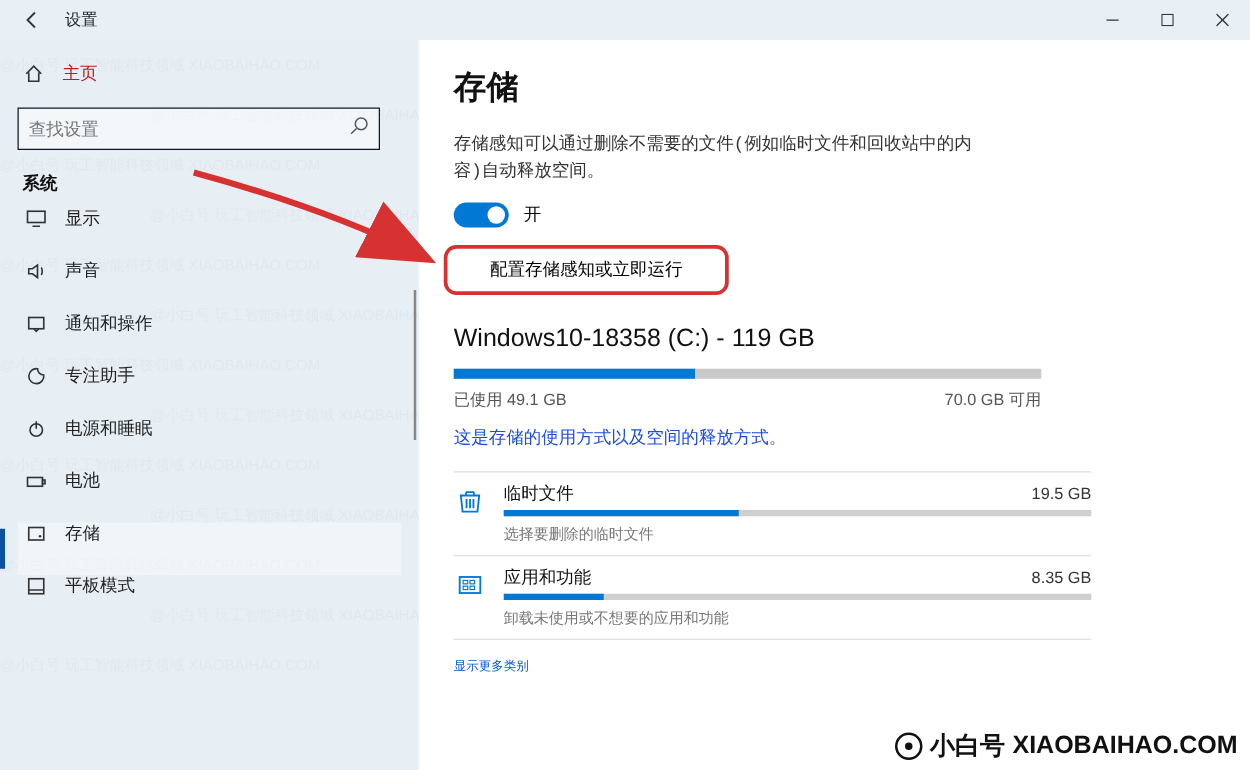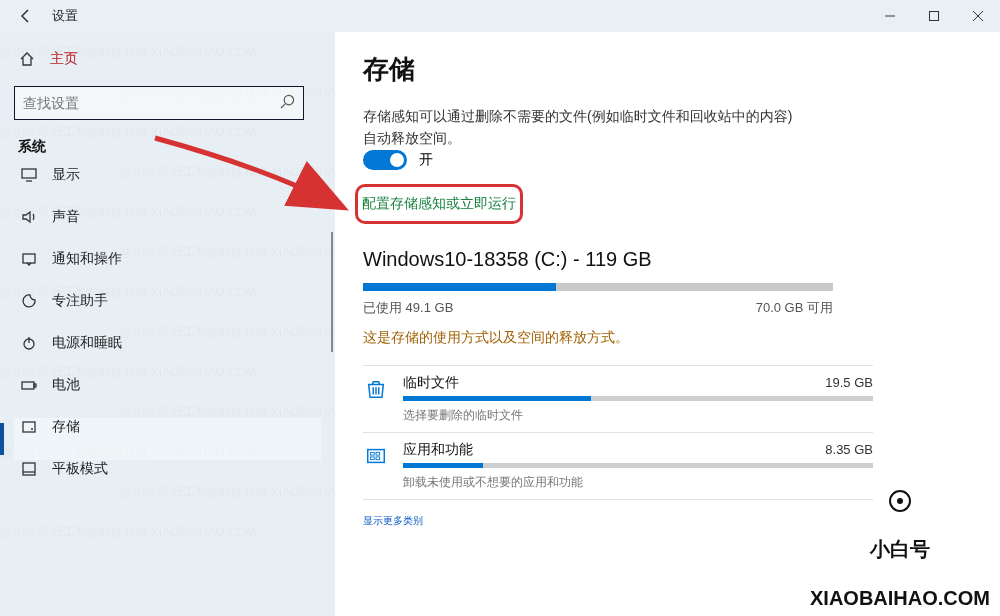--- a/index.html
+++ b/index.html
@@ -165,21 +165,23 @@
   .page-title {
     font-size: 26px;
     font-weight: 600;
     color: #111;
     margin-bottom: 18px;
   }
   .desc {
     font-size: 14px;
     color: #333;
     line-height: 1.6;
+    margin-bottom: 12px;
     max-width: 430px;
+    font-family: Liberation Mono, monospace;
   }
   .toggle-row {
     display: flex;
     align-items: center;
     margin-bottom: 14px;
   }
   .toggle {
     width: 44px;
     height: 20px;
     border-radius: 10px;
@@ -196,24 +198,24 @@
     height: 14px;
     border-radius: 50%;
     background: #fff;
   }
   .toggle-label {
     font-size: 14px;
   }
   .link-highlight {
     display: inline-block;
     font-size: 14px;
-    color: #15803d;
+    color: #000000;
     border: 3px solid #d63232;
     border-radius: 10px;
-    padding: 8px 4px;
+    padding: 8px 34px;
     margin-left: -8px;
     margin-bottom: 24px;
   }
   .drive-title {
     font-size: 20px;
     color: #111;
     margin-bottom: 12px;
   }
   .drive-bar {
     width: 470px;
@@ -233,21 +235,21 @@
   .drive-info {
     display: flex;
     justify-content: space-between;
     width: 470px;
     font-size: 13px;
     color: #555;
     margin-bottom: 12px;
   }
   .drive-note {
     font-size: 14px;
-    color: #a16207;
+    color: #1d4ed8;
     margin-bottom: 18px;
   }
   .category {
     display: flex;
     align-items: flex-start;
     width: 510px;
     padding: 8px 0;
     border-bottom: 1px solid #e0e0e0;
   }
   .category:first-of-type {
@@ -314,22 +316,21 @@
   
   .wm-bottom {
     position: absolute;
     right: 10px;
     bottom: 6px;
     font-size: 20px;
     font-weight: 700;
     color: #111;
     display: flex;
     align-items: center;
-    gap: 24px;
-    flex-direction: column;
+    gap: 6px;
   }
   .wm-bottom .circ {
     width: 22px;
     height: 22px;
     border: 2px solid #111;
     border-radius: 50%;
     display: flex;
     align-items: center;
     justify-content: center;
   }

